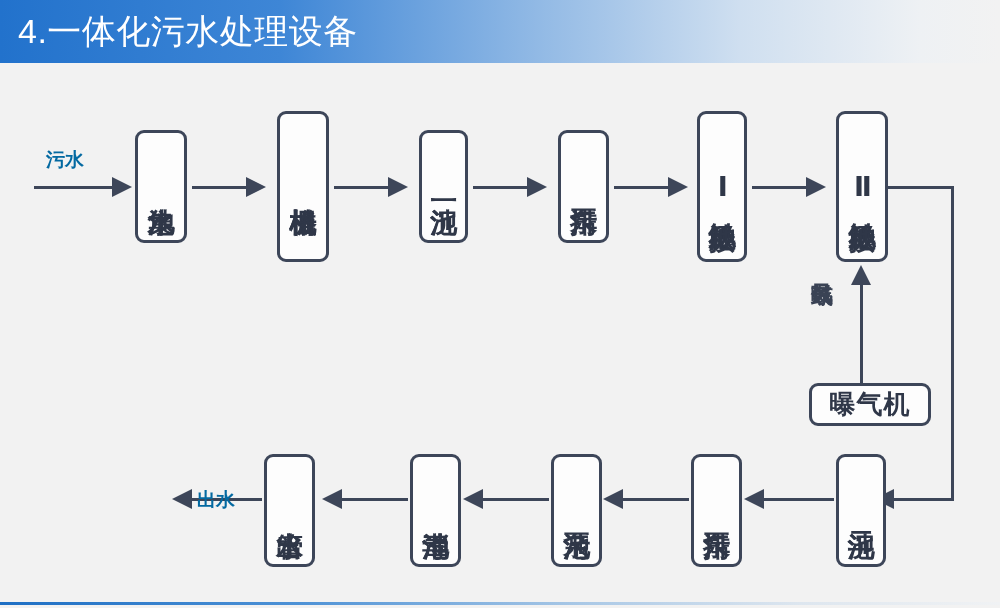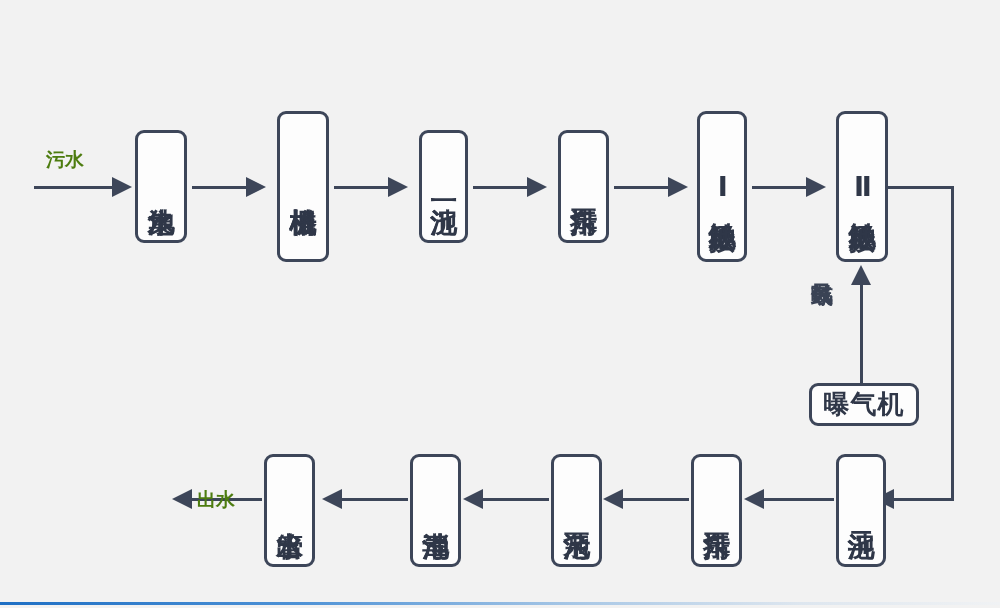--- a/index.html
+++ b/index.html
@@ -78,21 +78,21 @@
   .node-h .label {
     font-size: 26px;
     font-weight: 600;
     letter-spacing: 1px;
     white-space: nowrap;
   }
 
   
   .flow-label {
     position: absolute;
-    color: #4d7c0f;
+    color: #0369a1;
     font-size: 19px;
     font-weight: 600;
     white-space: nowrap;
   }
   .flow-label-v {
     position: absolute;
     color: #3a4355;
     font-size: 22px;
     font-weight: 600;
     writing-mode: vertical-rl;
@@ -132,20 +132,23 @@
     border-left: 10px solid transparent;
     border-right: 10px solid transparent;
     border-bottom: 20px solid #3d4659;
   }
 </style>
 </head>
 <body>
 
 <div id="page">
 
+  <div id="header-bar">
+    <div id="header-title">4.一体化污水处理设备</div>
+  </div>
 
   <div id="diagram">
 
     <div class="flow-label" style="left:46px; top:84px;">污水</div>
 
     <div class="hline" style="left:34px; top:123px; width:92px;"></div>
     <div class="arrow arrow-r" style="left:112px; top:114px;"></div>
 
     <div class="node node-v" style="left:135px; top:67px; width:52px; height:113px;">
       <span class="label">集水池</span>
@@ -189,21 +192,21 @@
     <div class="hline" style="left:888px; top:123px; width:66px;"></div>
     <div class="vline" style="left:951px; top:123px; height:315px;"></div>
     <div class="hline" style="left:893px; top:435px; width:61px;"></div>
     <div class="arrow arrow-l" style="left:874px; top:426px;"></div>
 
     <div class="flow-label-v" style="left:811px; top:203px;">鼓风曝气</div>
 
     <div class="vline" style="left:860px; top:222px; height:98px;"></div>
     <div class="arrow arrow-u" style="left:851px; top:202px;"></div>
 
-    <div class="node node-h" style="left:809px; top:320px; width:110px; height:43px;">
+    <div class="node node-h" style="left:809px; top:320px; width:122px; height:43px;">
       <span class="label">曝气机</span>
     </div>
 
     <div class="node node-v" style="left:836px; top:391px; width:50px; height:113px;">
       <span class="label">二沉池</span>
     </div>
 
     <div class="hline" style="left:762px; top:435px; width:72px;"></div>
     <div class="arrow arrow-l" style="left:744px; top:426px;"></div>
 

